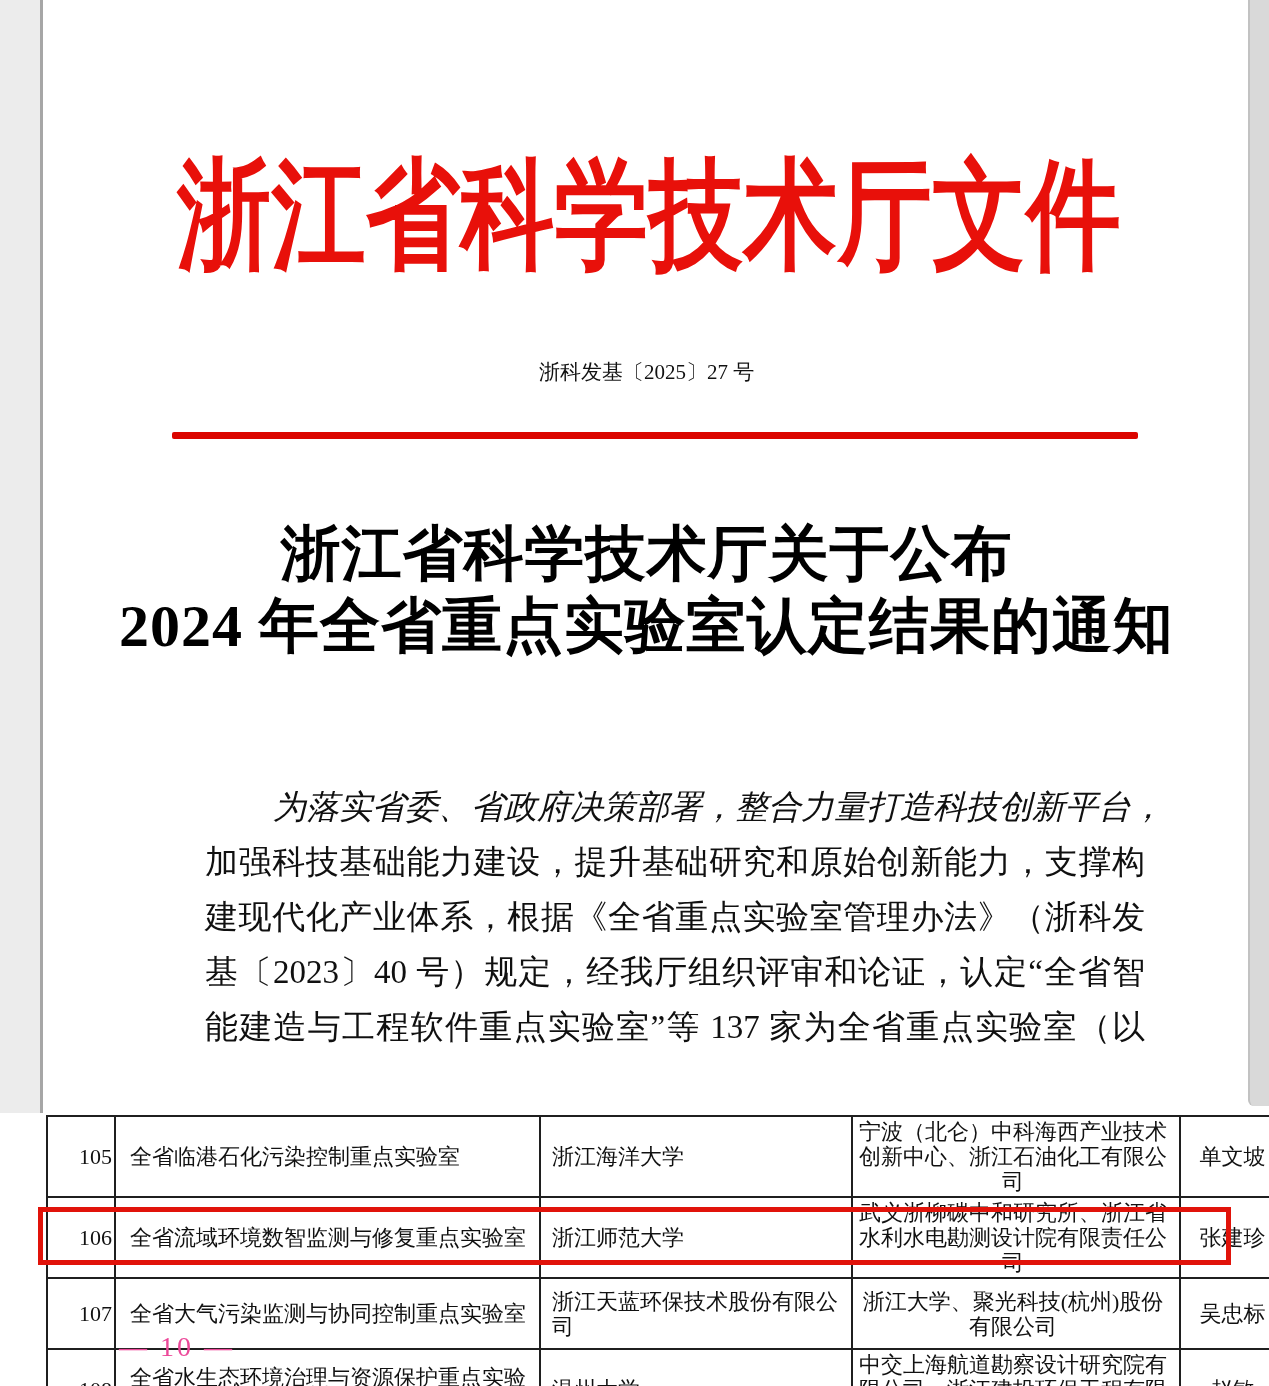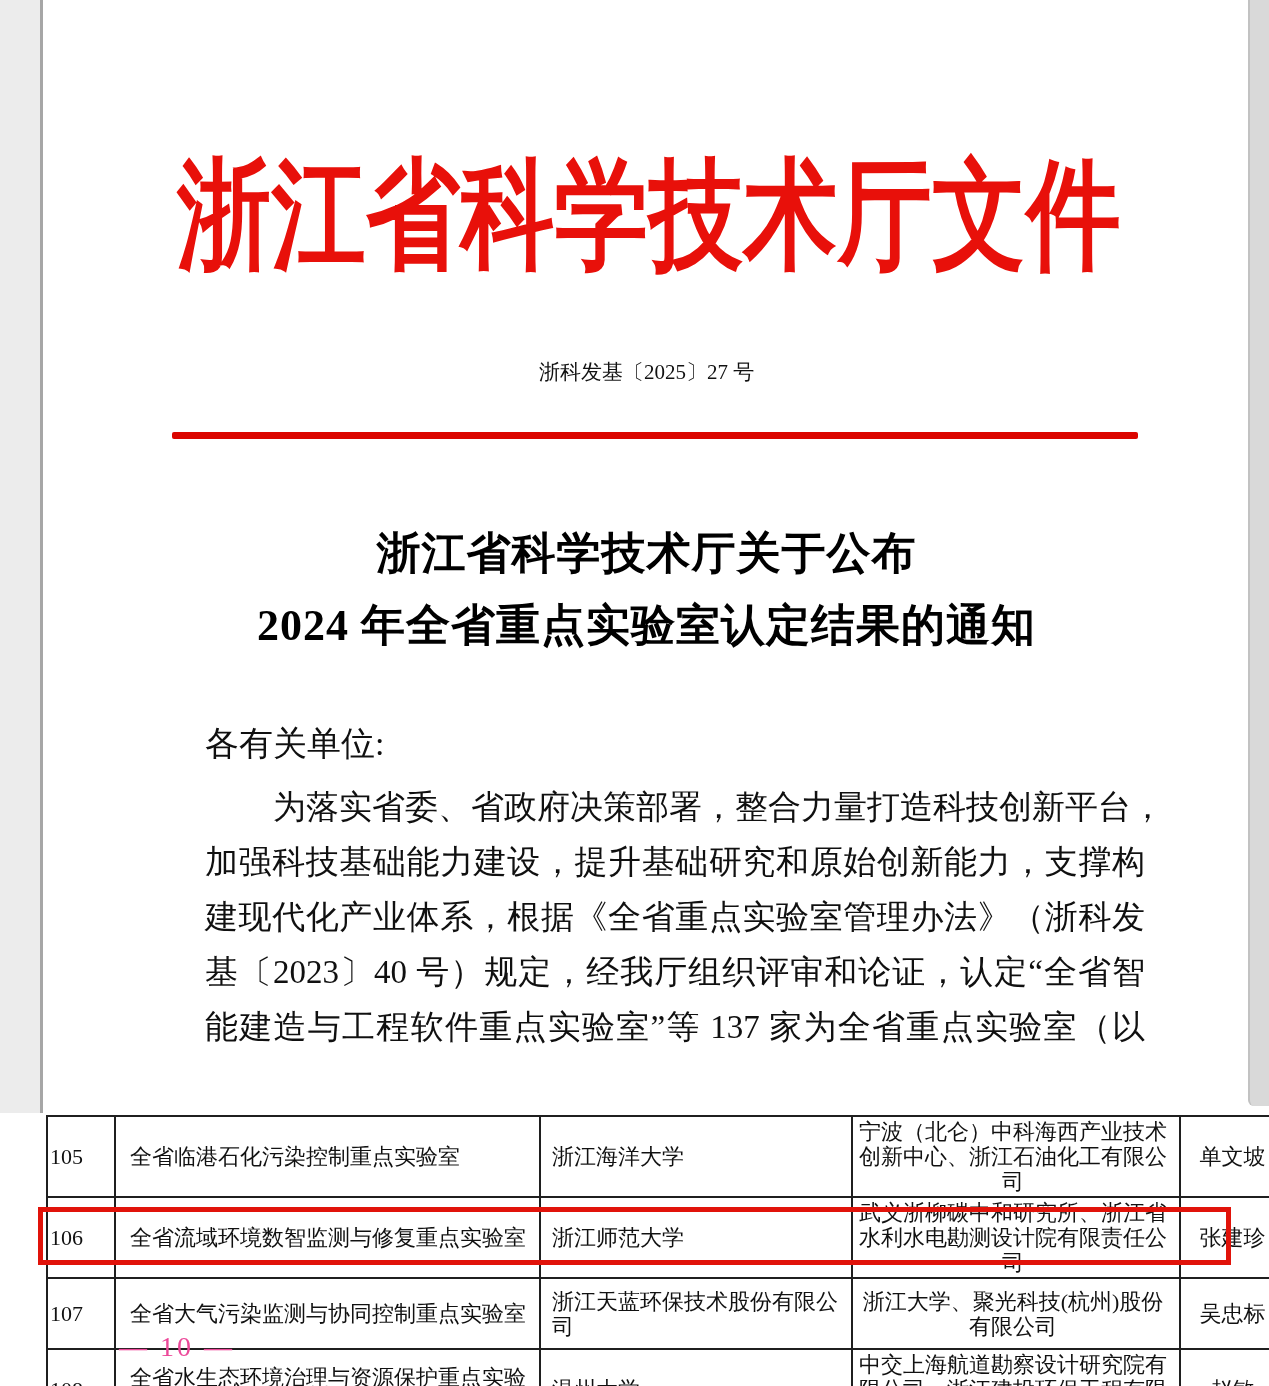--- a/index.html
+++ b/index.html
@@ -40,54 +40,54 @@
     position:absolute;left:45px;right:21px;top:352px;
     text-align:center;font-size:21px;line-height:40px;color:#111;
   }
   .red-rule{
     position:absolute;left:172px;top:432px;width:966px;height:7px;
     background:var(--rule-red);border-radius:2px;
   }
   .notice-title{
     position:absolute;left:45px;right:21px;
     text-align:center;font-weight:900;color:#000;
-    font-size:44px;line-height:52px;letter-spacing:1px;
+    font-size:60px;line-height:52px;letter-spacing:1px;
   }
   .notice-title.l1{top:528px;}
   .notice-title.l2{top:600px;}
   .salutation{
     position:absolute;left:205px;top:722px;
     font-size:34px;line-height:44px;color:#101010;
   }
   .body-paragraph{
     position:absolute;left:205px;top:780px;width:940px;
   }
   .body-line{
     font-size:33px;line-height:55px;height:55px;
     white-space:nowrap;color:#101010;
     text-align:justify;text-align-last:justify;
     text-justify:inter-character;
     overflow:visible;
   }
-  .body-line.first{text-indent:68px;}
+  .body-line.first{text-indent:68px;font-style:italic;}
   .body-line.last{text-align-last:left;}
   
   .results-table{
     position:absolute;left:46px;top:1115px;width:1169px;
     border-collapse:collapse;table-layout:fixed;
     font-size:22px;line-height:25px;color:#111;
   }
   .results-table td{
     border:2px solid #1f1f1f;
     vertical-align:middle;
     padding:2px 8px;
     height:45px;
     overflow:hidden;
   }
-  td.cell-no{width:62px;text-align:left;padding:12px 2px;}
+  td.cell-no{width:62px;text-align:right;padding:12px 2px;}
   td.cell-lab{width:401px;text-align:left;padding-left:14px;}
   td.cell-host{width:291px;text-align:left;padding-left:11px;}
   td.cell-partners{width:316px;text-align:center;padding-left:2px;}
   td.cell-director{width:99px;text-align:center;padding:2px 2px;}
   .highlight-box{
     position:absolute;left:38px;top:1207px;width:1193px;height:58px;
     box-sizing:border-box;border:5px solid var(--highlight-red);
     background:transparent;z-index:5;
   }
   .page-number{
@@ -105,21 +105,20 @@
 
   <div class="red-title">浙江省科学技术厅文件</div>
 
   <div class="doc-number">浙科发基〔2025〕27 号</div>
 
   <div class="red-rule"></div>
 
   <div class="notice-title l1">浙江省科学技术厅关于公布</div>
   <div class="notice-title l2">2024 年全省重点实验室认定结果的通知</div>
 
-  <div class="salutation">各有关单位:</div>
 
   <div class="body-paragraph">
       <div class="body-line first">为落实省委、省政府决策部署，整合力量打造科技创新平台，</div>
       <div class="body-line">加强科技基础能力建设，提升基础研究和原始创新能力，支撑构</div>
       <div class="body-line">建现代化产业体系，根据《全省重点实验室管理办法》（浙科发</div>
       <div class="body-line">基〔2023〕40 号）规定，经我厅组织评审和论证，认定“全省智</div>
       <div class="body-line">能建造与工程软件重点实验室”等 137 家为全省重点实验室（以</div>
     </div>
 
   <table class="results-table">

